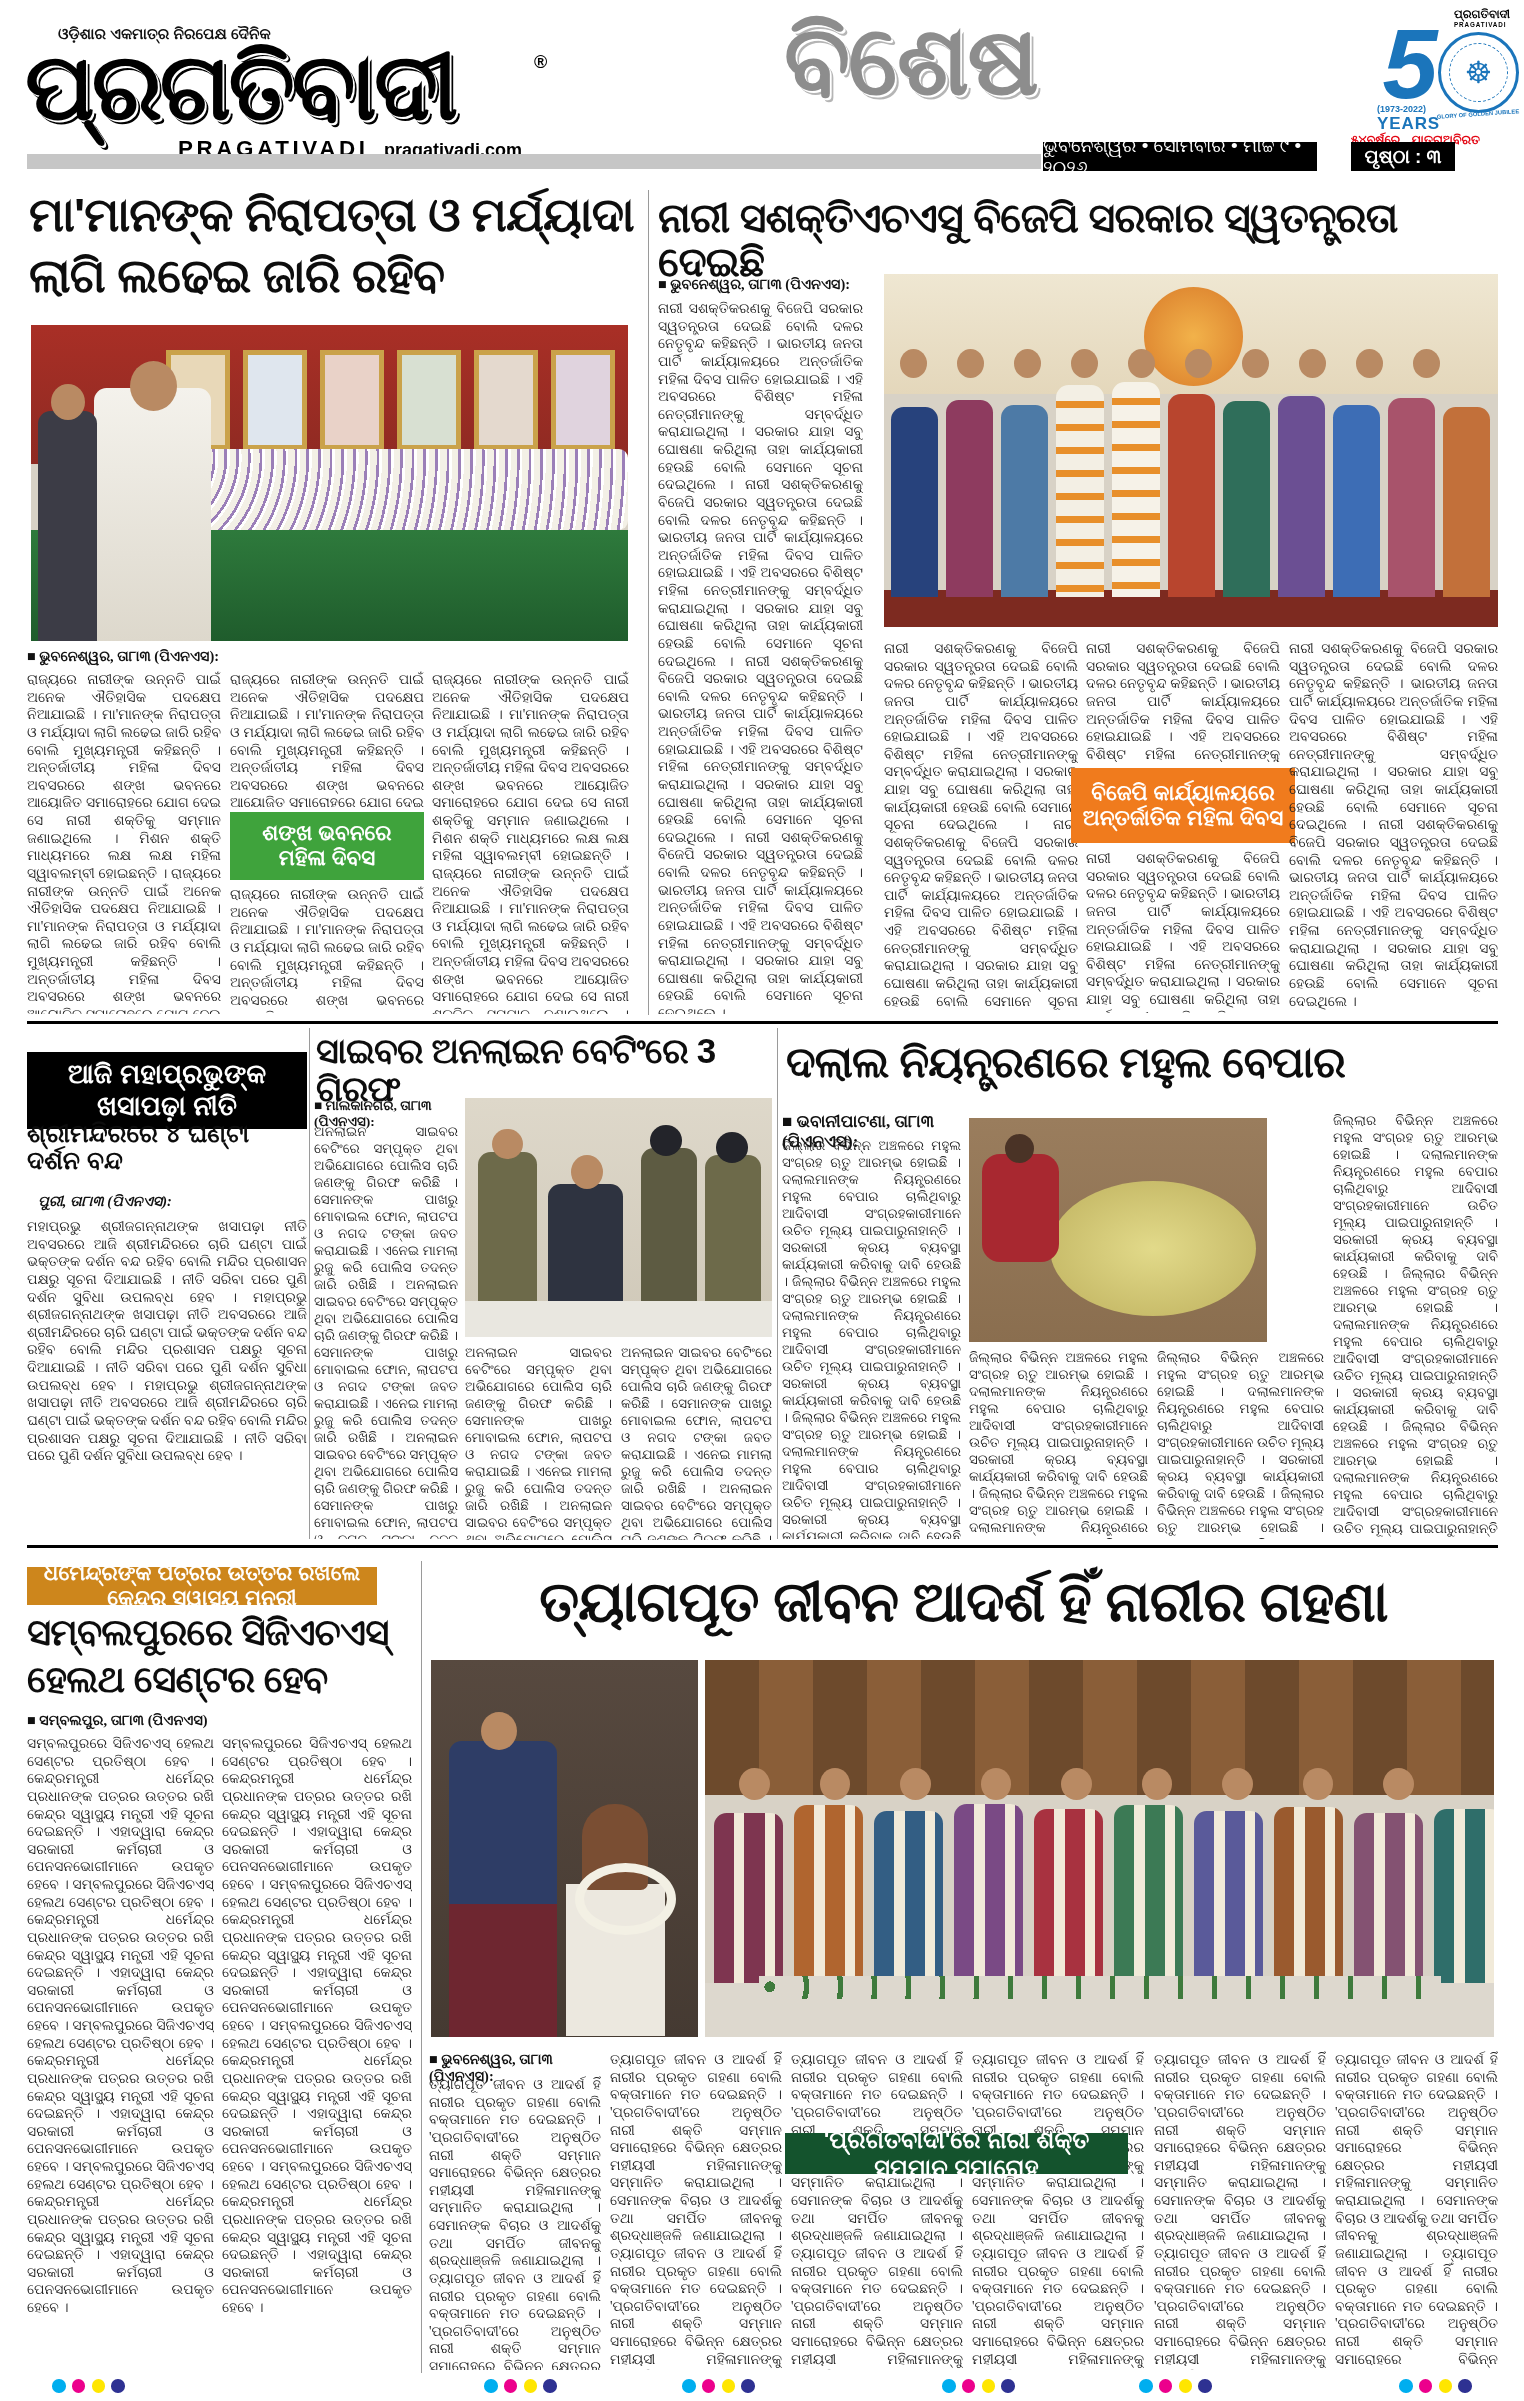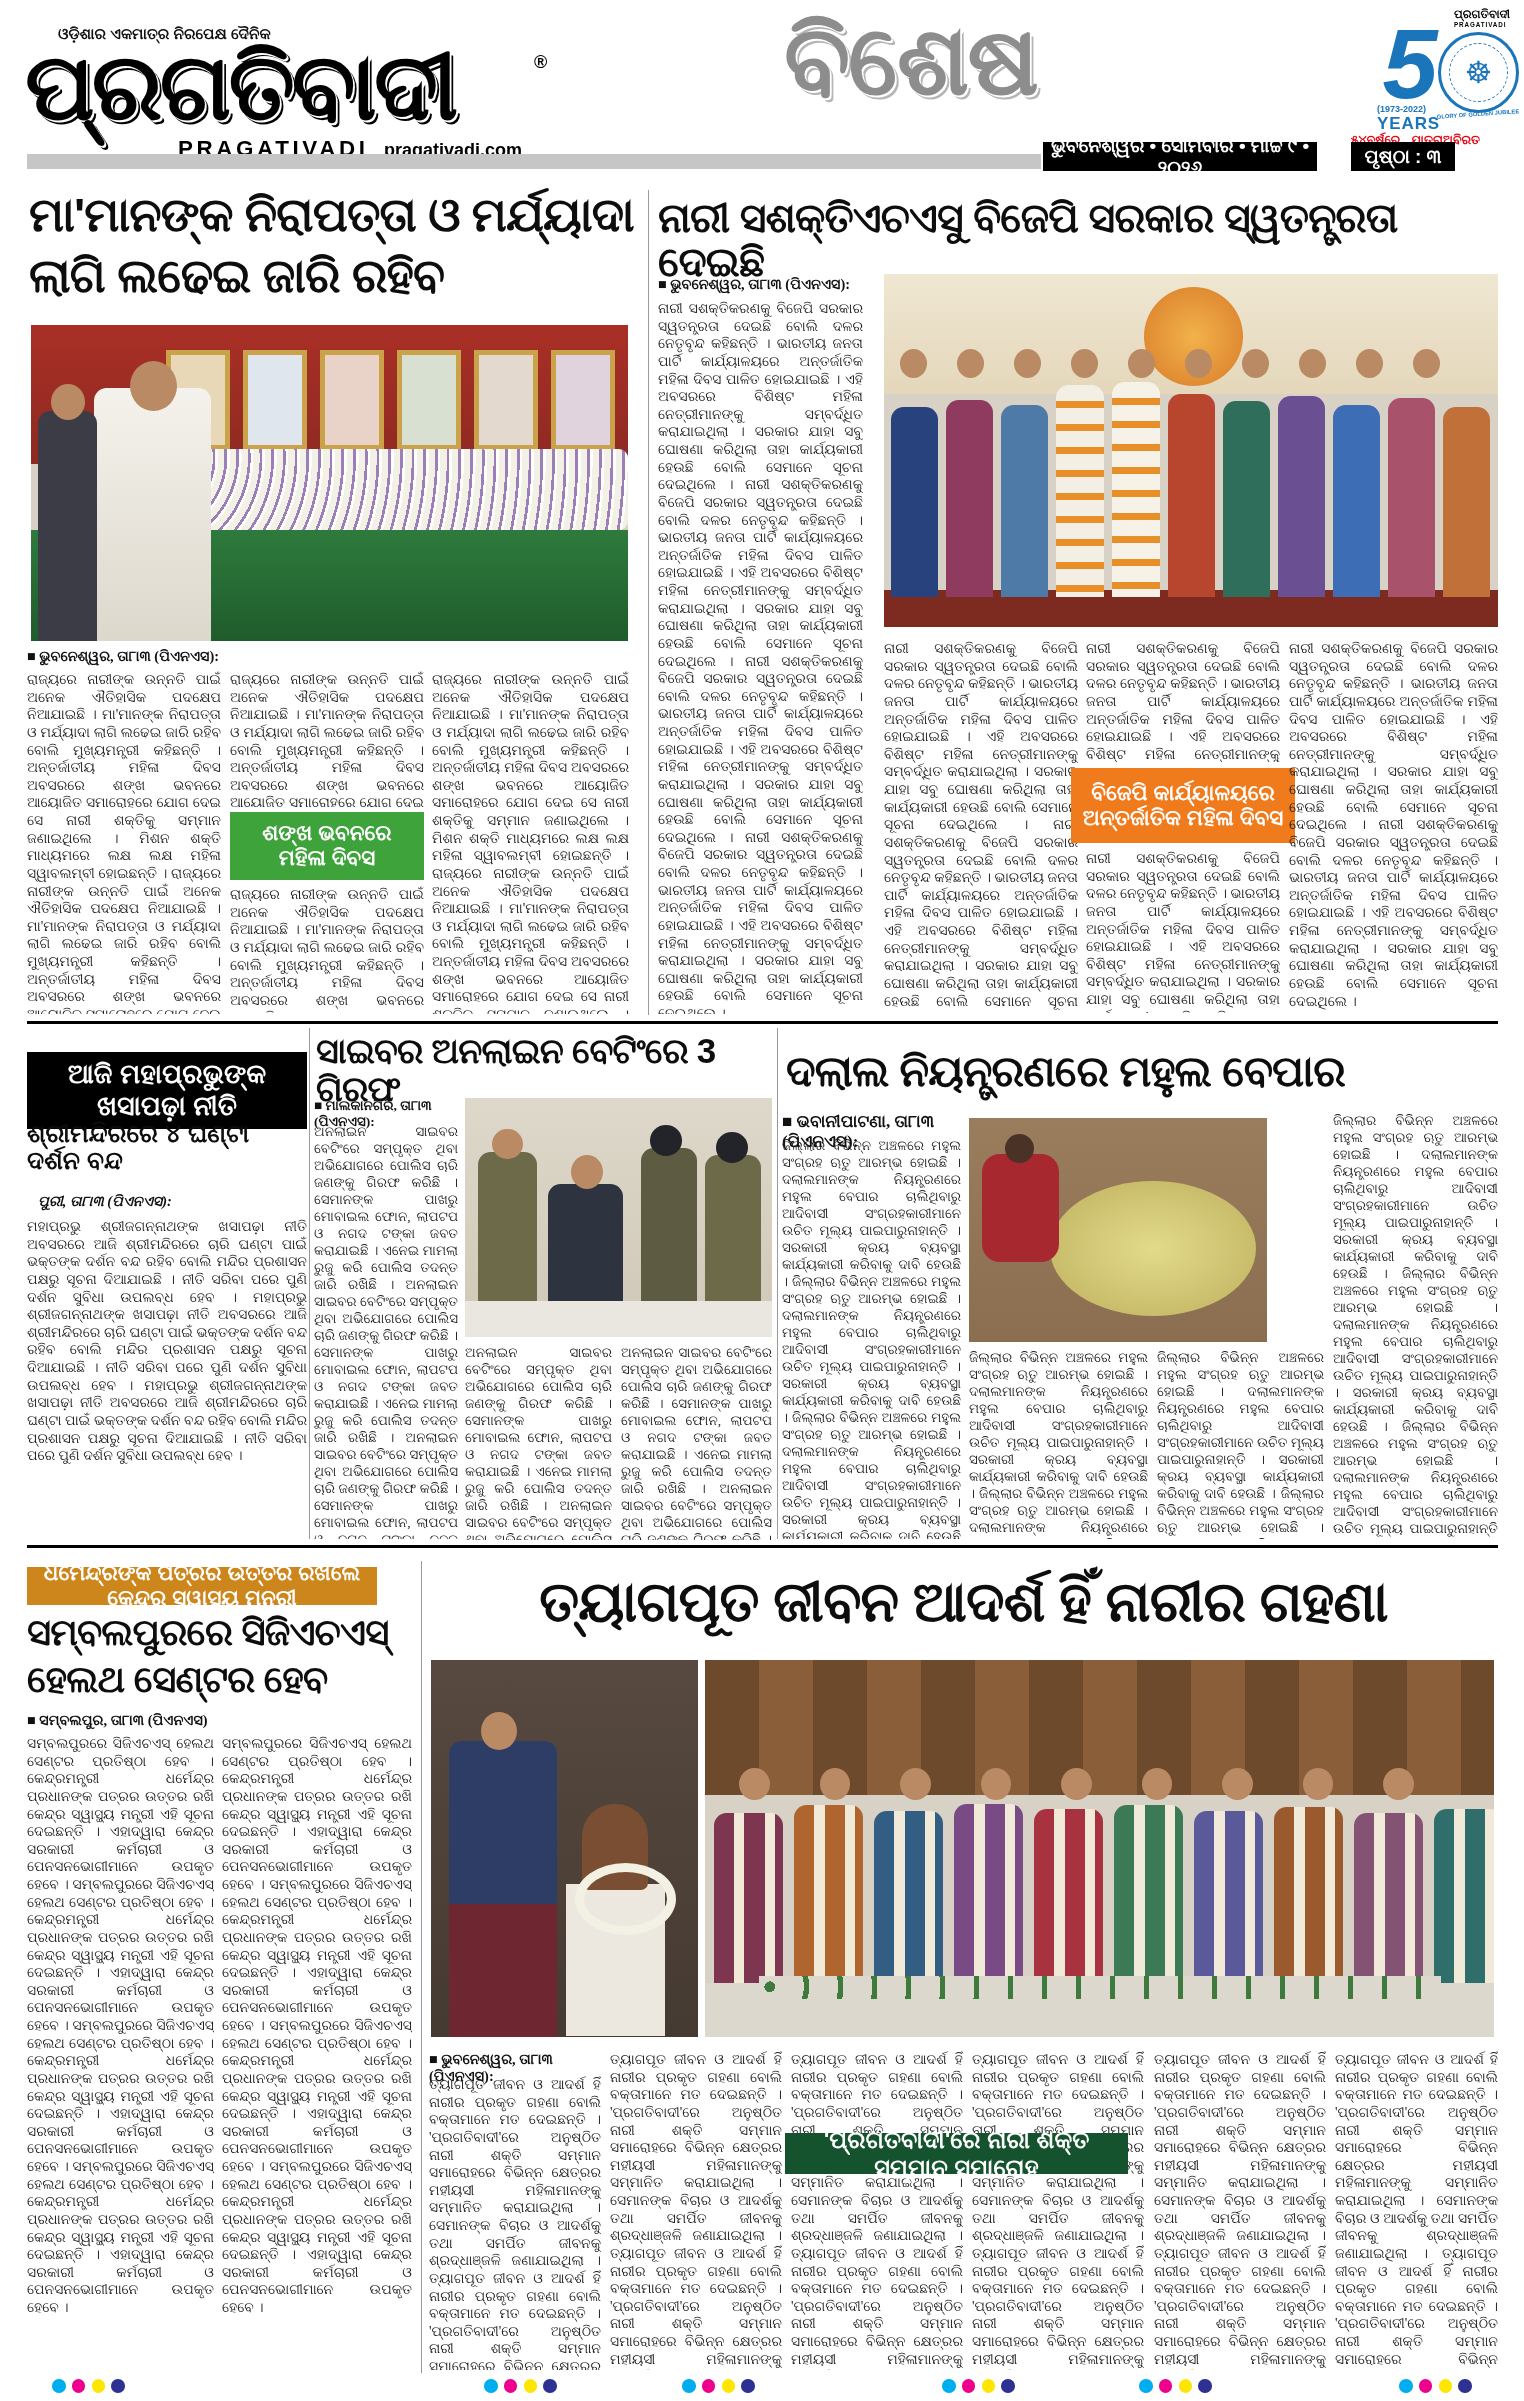--- a/index.html
+++ b/index.html
@@ -35,21 +35,21 @@
   </div>
   <div class="abs" style="left:77px;top:1.8px;font-size:11.7px;font-weight:900;color:#000;">ପ୍ରଗତିବାଦୀ</div>
   <div class="abs" style="left:77px;top:16px;font-size:6.3px;font-weight:bold;color:#000;letter-spacing:0.9px;">PRAGATIVADI</div>
   <div class="abs" style="left:0px;top:99px;font-size:9px;color:#1b75bb;font-weight:bold;">(1973-2022)</div>
   <div class="abs" style="left:0px;top:109px;font-size:17px;color:#1b75bb;font-weight:900;letter-spacing:0.9px;">YEARS</div>
   <div class="abs" style="left:56px;top:106px;width:90px;font-size:5.8px;color:#1b75bb;font-weight:bold;text-align:center;transform:rotate(-4deg);">GLORY OF GOLDEN JUBILEE</div>
 </div>
 <div class="abs" style="left:1256px;top:133px;width:224px;text-align:right;font-size:12.6px;font-weight:bold;color:#e30613;">୫୪ବର୍ଷରେ...ଯାତ୍ରାଅବିରତ</div>
 
 <div class="abs" style="left:27px;top:154px;width:1014px;height:15.2px;background:#c6c6c6;"></div>
-<div class="abs" style="left:1043px;top:142px;width:274px;height:29px;background:#000;color:#fff;font-size:19px;font-weight:bold;display:flex;align-items:center;justify-content:center;text-align:center;">ଭୁବନେଶ୍ୱର • ସୋମବାର • ମାର୍ଚ୍ଚ ୯ • ୨୦୨୬</div>
+<div class="abs" style="left:1043px;top:142px;width:274px;height:29px;background:#000;color:#fff;font-size:19px;font-weight:normal;display:flex;align-items:center;justify-content:center;">ଭୁବନେଶ୍ୱର • ସୋମବାର • ମାର୍ଚ୍ଚ ୯ • ୨୦୨୬</div>
 <div class="abs" style="left:1351px;top:142px;width:104px;height:29px;background:#000;color:#fff;font-size:19px;font-weight:bold;display:flex;align-items:center;justify-content:center;">ପୃଷ୍ଠା : ୩</div>
 
 <div class="abs hl" style="left:29px;top:190px;width:619px;font-size:47px;">ମା'ମାନଙ୍କ ନିରାପତ୍ତା ଓ ମର୍ଯ୍ୟାଦା</div>
 <div class="abs hl" style="left:29px;top:251px;width:619px;font-size:47px;">ଲାଗି ଲଢେଇ ଜାରି ରହିବ</div>
 
 <div class="abs photo" style="left:31px;top:325px;width:597px;height:316px;">
   <div class="abs" style="left:0;top:0;width:100%;height:44%;background:linear-gradient(#a92f26,#8e2a22);"></div>
   <div class="abs" style="left:135px;top:25px;width:449px;height:108px;display:flex;gap:12.6px;">
     <div style="width:65px;height:90px;background:#e8d8b8;border:5.4px solid #caa24a;"></div>
     <div style="width:65px;height:90px;background:#dfe6ee;border:5.4px solid #caa24a;"></div>
@@ -149,21 +149,21 @@
   <div class="abs" style="left:185px;top:27px;width:32px;height:30.5px;border-radius:50%;background:#23242a;"></div>
   <div class="abs fig" style="left:240px;top:57px;width:56px;height:181px;background:#6d6a4a;"></div>
   <div class="abs" style="left:251px;top:34px;width:32px;height:30.5px;border-radius:50%;background:#23242a;"></div>
   <div class="abs" style="left:0;top:203px;width:100%;height:36px;background:#e9e7e0;"></div>
 </div>
 <div class="abs bt" style="left:465px;top:1344px;width:147px;height:196px;font-size:13.5px;">ଅନଲାଇନ ସାଇବର ବେଟିଂରେ ସମ୍ପୃକ୍ତ ଥିବା ଅଭିଯୋଗରେ ପୋଲିସ ଚାରି ଜଣଙ୍କୁ ଗିରଫ କରିଛି । ସେମାନଙ୍କ ପାଖରୁ ମୋବାଇଲ ଫୋନ, ଲାପଟପ ଓ ନଗଦ ଟଙ୍କା ଜବତ କରାଯାଇଛି । ଏନେଇ ମାମଲା ରୁଜୁ କରି ପୋଲିସ ତଦନ୍ତ ଜାରି ରଖିଛି । ଅନଲାଇନ ସାଇବର ବେଟିଂରେ ସମ୍ପୃକ୍ତ ଥିବା ଅଭିଯୋଗରେ ପୋଲିସ ଚାରି ଜଣଙ୍କୁ ଗିରଫ କରିଛି । ସେମାନଙ୍କ ପାଖରୁ ମୋବାଇଲ ଫୋନ, ଲାପଟପ ଓ ନଗଦ ଟଙ୍କା ଜବତ କରାଯାଇଛି । ଏନେଇ ମାମଲା ରୁଜୁ କରି ପୋଲିସ ତଦନ୍ତ ଜାରି ରଖିଛି ।</div>
 <div class="abs bt" style="left:621px;top:1344px;width:151px;height:196px;font-size:13.5px;">ଅନଲାଇନ ସାଇବର ବେଟିଂରେ ସମ୍ପୃକ୍ତ ଥିବା ଅଭିଯୋଗରେ ପୋଲିସ ଚାରି ଜଣଙ୍କୁ ଗିରଫ କରିଛି । ସେମାନଙ୍କ ପାଖରୁ ମୋବାଇଲ ଫୋନ, ଲାପଟପ ଓ ନଗଦ ଟଙ୍କା ଜବତ କରାଯାଇଛି । ଏନେଇ ମାମଲା ରୁଜୁ କରି ପୋଲିସ ତଦନ୍ତ ଜାରି ରଖିଛି । ଅନଲାଇନ ସାଇବର ବେଟିଂରେ ସମ୍ପୃକ୍ତ ଥିବା ଅଭିଯୋଗରେ ପୋଲିସ ଚାରି ଜଣଙ୍କୁ ଗିରଫ କରିଛି । ସେମାନଙ୍କ ପାଖରୁ ମୋବାଇଲ ଫୋନ, ଲାପଟପ ଓ ନଗଦ ଟଙ୍କା ଜବତ କରାଯାଇଛି । ଏନେଇ ମାମଲା ରୁଜୁ କରି ପୋଲିସ ତଦନ୍ତ ଜାରି ରଖିଛି ।</div>
 
 <div class="abs rule-v" style="left:777px;top:1028px;height:511px;"></div>
 
-<div class="abs hl" style="left:786px;top:1039px;width:718px;font-size:43px;margin-top:9px;">ଦଲାଲ ନିୟନ୍ତ୍ରଣରେ ମହୁଲ ବେପାର</div>
+<div class="abs hl" style="left:786px;top:1039px;width:718px;font-size:43px;">ଦଲାଲ ନିୟନ୍ତ୍ରଣରେ ମହୁଲ ବେପାର</div>
 <div class="abs by" style="left:782px;top:1112px;width:179px;font-size:17px;">■ ଭବାନୀପାଟଣା, ତା୮ା୩ (ପିଏନଏସ):</div>
 <div class="abs bt" style="left:782px;top:1137px;width:179px;height:402px;font-size:13.5px;">ଜିଲ୍ଲାର ବିଭିନ୍ନ ଅଞ୍ଚଳରେ ମହୁଲ ସଂଗ୍ରହ ଋତୁ ଆରମ୍ଭ ହୋଇଛି । ଦଲାଲମାନଙ୍କ ନିୟନ୍ତ୍ରଣରେ ମହୁଲ ବେପାର ଚାଲିଥିବାରୁ ଆଦିବାସୀ ସଂଗ୍ରହକାରୀମାନେ ଉଚିତ ମୂଲ୍ୟ ପାଇପାରୁନାହାନ୍ତି । ସରକାରୀ କ୍ରୟ ବ୍ୟବସ୍ଥା କାର୍ଯ୍ୟକାରୀ କରିବାକୁ ଦାବି ହେଉଛି । ଜିଲ୍ଲାର ବିଭିନ୍ନ ଅଞ୍ଚଳରେ ମହୁଲ ସଂଗ୍ରହ ଋତୁ ଆରମ୍ଭ ହୋଇଛି । ଦଲାଲମାନଙ୍କ ନିୟନ୍ତ୍ରଣରେ ମହୁଲ ବେପାର ଚାଲିଥିବାରୁ ଆଦିବାସୀ ସଂଗ୍ରହକାରୀମାନେ ଉଚିତ ମୂଲ୍ୟ ପାଇପାରୁନାହାନ୍ତି । ସରକାରୀ କ୍ରୟ ବ୍ୟବସ୍ଥା କାର୍ଯ୍ୟକାରୀ କରିବାକୁ ଦାବି ହେଉଛି । ଜିଲ୍ଲାର ବିଭିନ୍ନ ଅଞ୍ଚଳରେ ମହୁଲ ସଂଗ୍ରହ ଋତୁ ଆରମ୍ଭ ହୋଇଛି । ଦଲାଲମାନଙ୍କ ନିୟନ୍ତ୍ରଣରେ ମହୁଲ ବେପାର ଚାଲିଥିବାରୁ ଆଦିବାସୀ ସଂଗ୍ରହକାରୀମାନେ ଉଚିତ ମୂଲ୍ୟ ପାଇପାରୁନାହାନ୍ତି । ସରକାରୀ କ୍ରୟ ବ୍ୟବସ୍ଥା କାର୍ଯ୍ୟକାରୀ କରିବାକୁ ଦାବି ହେଉଛି ।</div>
 <div class="abs photo" style="left:969px;top:1118px;width:298px;height:224px;">
   <div class="abs" style="left:0;top:0;width:100%;height:100%;background:linear-gradient(#9a7d5d,#8a6e4f);"></div>
   <div class="abs" style="left:81px;top:63px;width:206px;height:135px;border-radius:50%;background:radial-gradient(#e2da8a,#c9bd6b 70%,#a8925c);"></div>
   <div class="abs fig" style="left:12.6px;top:36px;width:77px;height:108px;background:#a82830;border-radius:18px;"></div>
   <div class="head" style="left:36px;top:16px;width:29px;height:29px;background:#4a3326;"></div>
 </div>
 <div class="abs bt" style="left:969px;top:1349px;width:179px;height:190px;font-size:13.5px;">ଜିଲ୍ଲାର ବିଭିନ୍ନ ଅଞ୍ଚଳରେ ମହୁଲ ସଂଗ୍ରହ ଋତୁ ଆରମ୍ଭ ହୋଇଛି । ଦଲାଲମାନଙ୍କ ନିୟନ୍ତ୍ରଣରେ ମହୁଲ ବେପାର ଚାଲିଥିବାରୁ ଆଦିବାସୀ ସଂଗ୍ରହକାରୀମାନେ ଉଚିତ ମୂଲ୍ୟ ପାଇପାରୁନାହାନ୍ତି । ସରକାରୀ କ୍ରୟ ବ୍ୟବସ୍ଥା କାର୍ଯ୍ୟକାରୀ କରିବାକୁ ଦାବି ହେଉଛି । ଜିଲ୍ଲାର ବିଭିନ୍ନ ଅଞ୍ଚଳରେ ମହୁଲ ସଂଗ୍ରହ ଋତୁ ଆରମ୍ଭ ହୋଇଛି । ଦଲାଲମାନଙ୍କ ନିୟନ୍ତ୍ରଣରେ ମହୁଲ ବେପାର ଚାଲିଥିବାରୁ ଆଦିବାସୀ ସଂଗ୍ରହକାରୀମାନେ ଉଚିତ ମୂଲ୍ୟ ପାଇପାରୁନାହାନ୍ତି । ସରକାରୀ କ୍ରୟ ବ୍ୟବସ୍ଥା କାର୍ଯ୍ୟକାରୀ କରିବାକୁ ଦାବି ହେଉଛି ।</div>
 <div class="abs bt" style="left:1157px;top:1349px;width:167px;height:190px;font-size:13.5px;">ଜିଲ୍ଲାର ବିଭିନ୍ନ ଅଞ୍ଚଳରେ ମହୁଲ ସଂଗ୍ରହ ଋତୁ ଆରମ୍ଭ ହୋଇଛି । ଦଲାଲମାନଙ୍କ ନିୟନ୍ତ୍ରଣରେ ମହୁଲ ବେପାର ଚାଲିଥିବାରୁ ଆଦିବାସୀ ସଂଗ୍ରହକାରୀମାନେ ଉଚିତ ମୂଲ୍ୟ ପାଇପାରୁନାହାନ୍ତି । ସରକାରୀ କ୍ରୟ ବ୍ୟବସ୍ଥା କାର୍ଯ୍ୟକାରୀ କରିବାକୁ ଦାବି ହେଉଛି । ଜିଲ୍ଲାର ବିଭିନ୍ନ ଅଞ୍ଚଳରେ ମହୁଲ ସଂଗ୍ରହ ଋତୁ ଆରମ୍ଭ ହୋଇଛି । ଦଲାଲମାନଙ୍କ ନିୟନ୍ତ୍ରଣରେ ମହୁଲ ବେପାର ଚାଲିଥିବାରୁ ଆଦିବାସୀ ସଂଗ୍ରହକାରୀମାନେ ଉଚିତ ମୂଲ୍ୟ ପାଇପାରୁନାହାନ୍ତି । ସରକାରୀ କ୍ରୟ ବ୍ୟବସ୍ଥା କାର୍ଯ୍ୟକାରୀ କରିବାକୁ ଦାବି ହେଉଛି ।</div>

